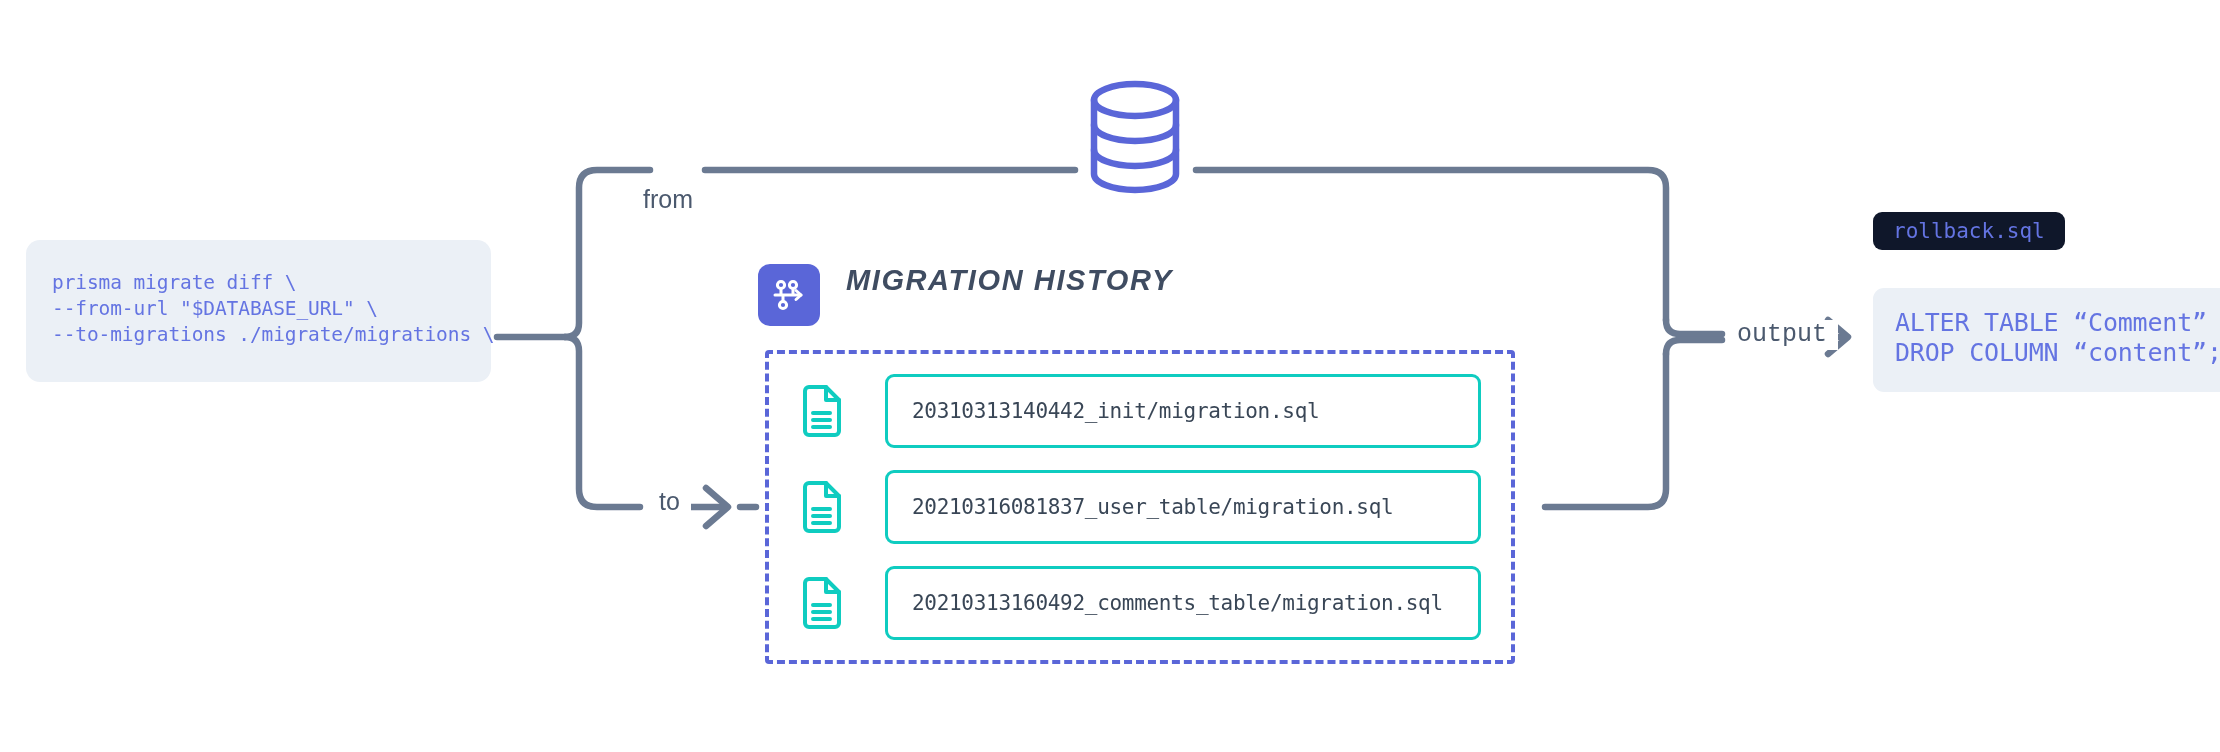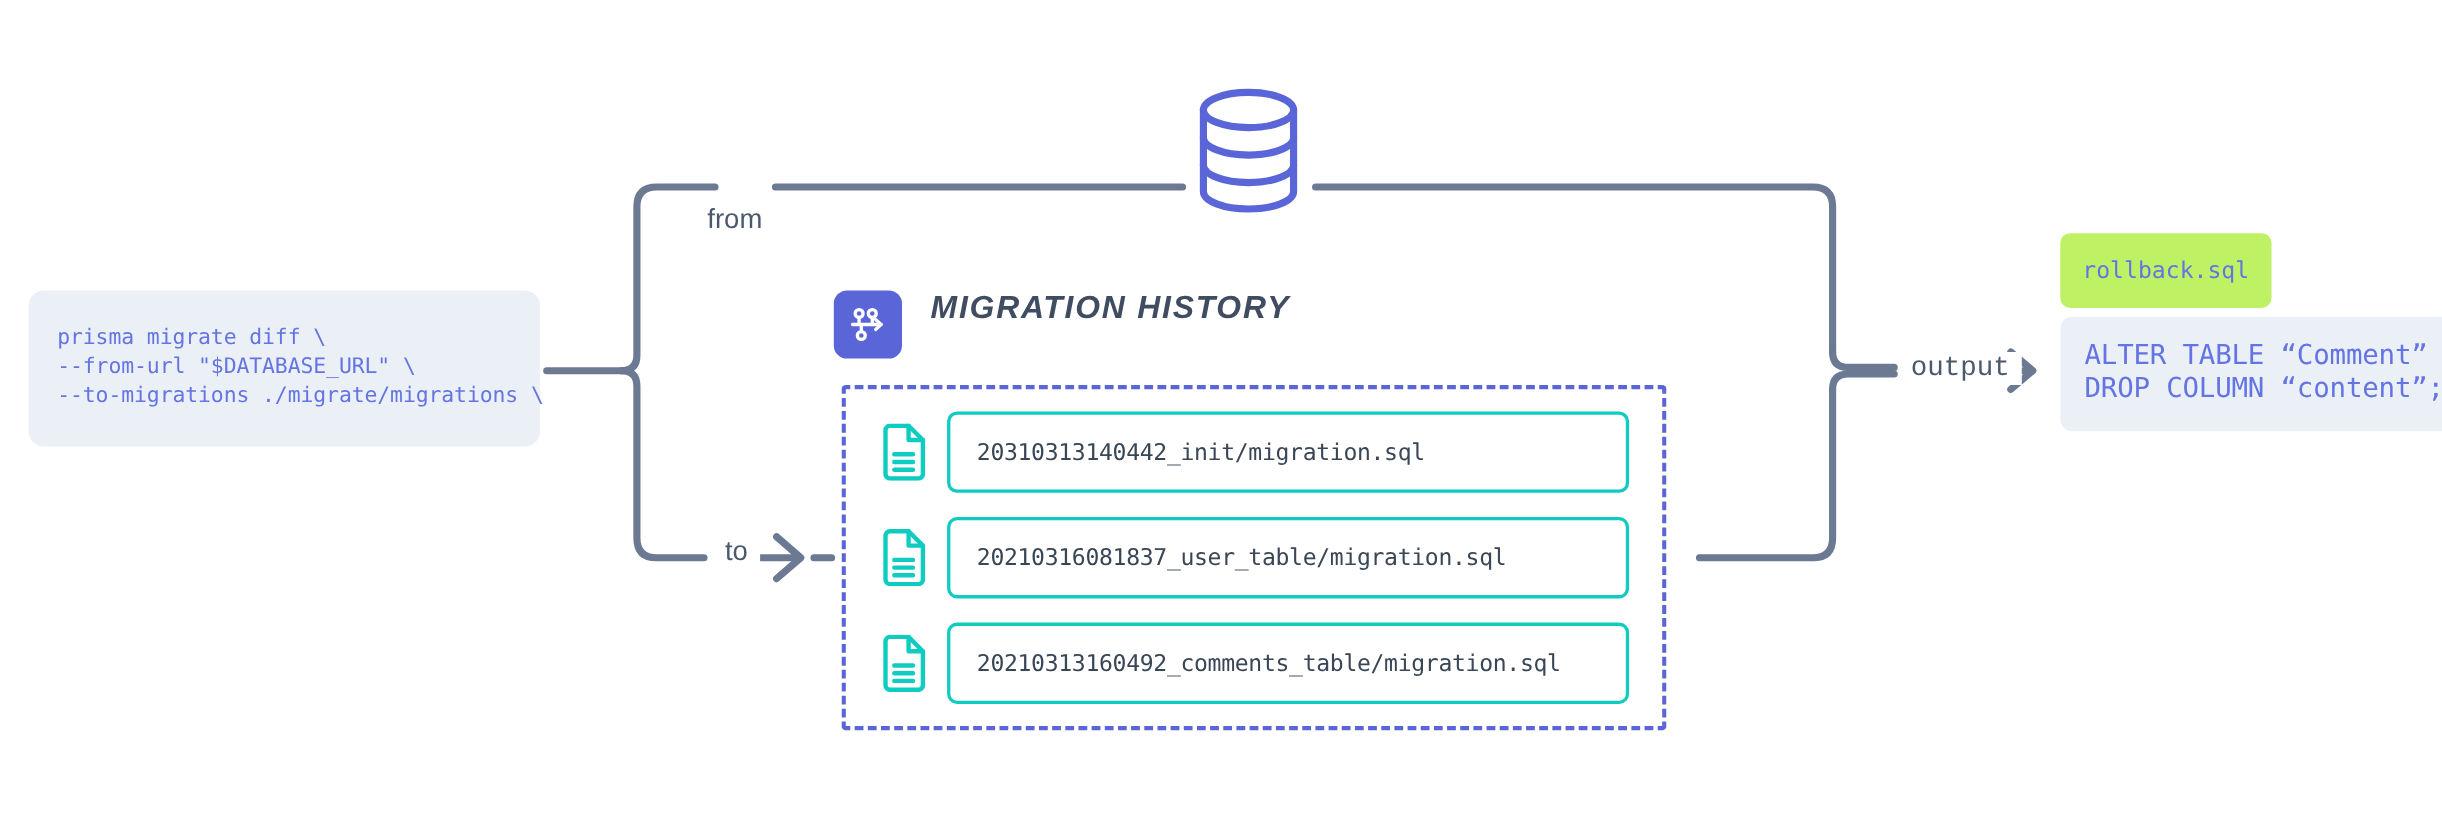--- a/index.html
+++ b/index.html
@@ -14,21 +14,21 @@
     position: relative;
     width: 2220px;
     height: 752px;
     background: #ffffff;
   }
 
   
   #command-block {
     position: absolute;
     left: 26px;
-    top: 264px;
+    top: 240px;
     width: 465px;
     padding: 30px 26px 34px 26px;
     background: #EBF0F6;
     border-radius: 14px;
   }
   #command-block .code-line {
     font-family: "DejaVu Sans Mono", monospace;
     font-size: 19.5px;
     line-height: 26px;
     color: #6474E2;
@@ -120,36 +120,37 @@
   .file-icon { flex: none; width: 44px; height: 52px; }
   .migration-pill {
     flex: 1;
     height: 100%;
     border: 3.5px solid #0FCCC0;
     border-radius: 9px;
     display: flex;
     align-items: center;
     padding-left: 24px;
     background: #ffffff;
+    margin-left: 24px;
   }
   .migration-pill .filename {
     font-family: "DejaVu Sans Mono", monospace;
     font-size: 21px;
     color: #394656;
     letter-spacing: -0.3px;
     white-space: nowrap;
   }
 
   
   #rollback-tag {
     position: absolute;
     left: 1873px;
     top: 212px;
-    padding: 22px 20px;
-    background: #bef264;
+    padding: 7px 20px;
+    background: #0f172a;
     border-radius: 9px;
   }
   #rollback-tag .tag-text {
     font-family: "DejaVu Sans Mono", monospace;
     font-size: 21px;
     color: #6474E2;
     white-space: nowrap;
   }
   #sql-output-block {
     position: absolute;

